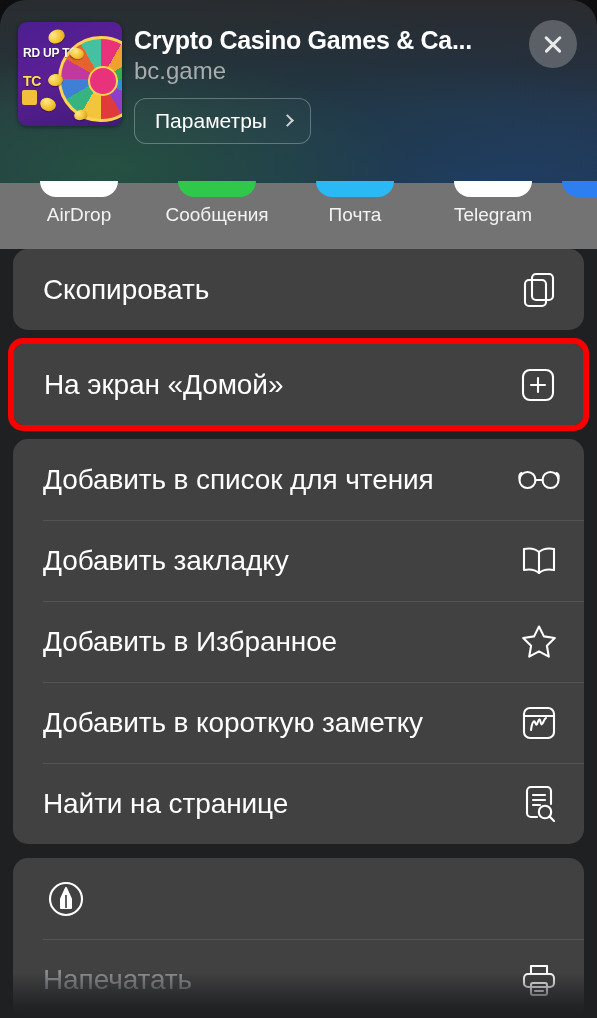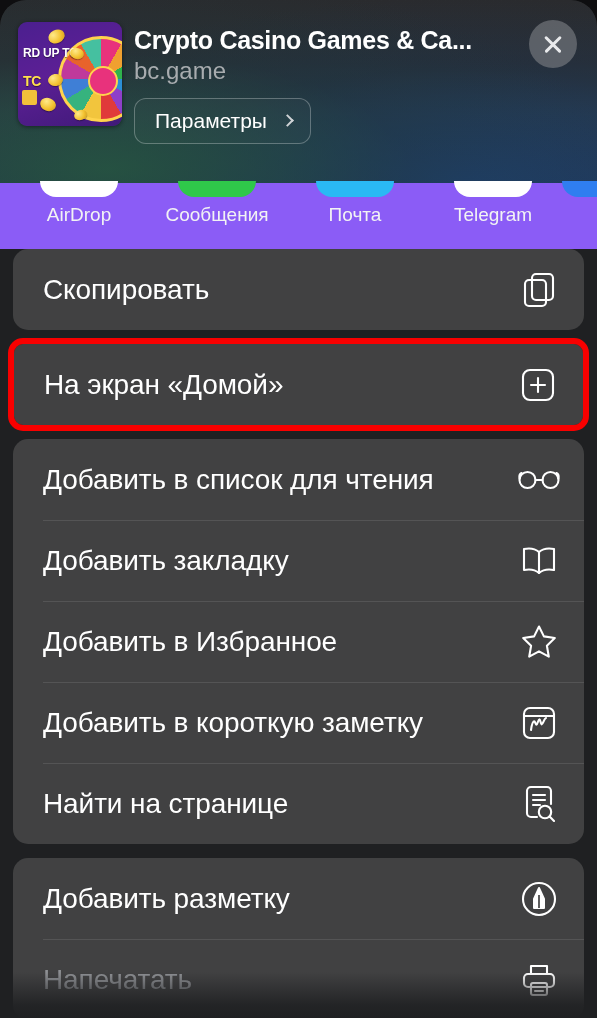--- a/index.html
+++ b/index.html
@@ -185,21 +185,21 @@
     background: #e9eaec;
     border-radius: 2px;
   }
   .close-btn::before { transform: rotate(45deg); }
   .close-btn::after  { transform: rotate(-45deg); }
 
   
   .share-row {
     position: relative;
     height: 66px;
-    background: #8b5cf6;
+    background: #737373;
     display: flex;
     padding: 0 10px;
     justify-content: space-between;
   }
   .share-item {
     flex: 0 0 auto;
     width: 138px;
     position: relative;
     display: flex;
     flex-direction: column;
@@ -411,21 +411,20 @@
               <path d="M4 6v22a4 4 0 004 4h6" fill="none" stroke="#ffffff" stroke-width="2.1" stroke-linecap="round" stroke-linejoin="round"></path>
               <path d="M10 10h12M10 15h12M10 20h7" fill="none" stroke="#ffffff" stroke-width="2.1" stroke-linecap="round" stroke-linejoin="round"></path>
               <circle cx="22" cy="27" r="6.2" fill="none" stroke="#ffffff" stroke-width="2.1" stroke-linecap="round" stroke-linejoin="round"></circle>
               <path d="M26.6 31.6L31 36" fill="none" stroke="#ffffff" stroke-width="2.1" stroke-linecap="round" stroke-linejoin="round"></path>
             </svg>
           </div>
         </div>
       </div>
       <div class="card">
         <div class="row">
-          <div class="row-label">Добавить разметку</div>
           <div class="row-icon">
             <svg width="36" height="36" viewBox="0 0 36 36">
               <circle cx="18" cy="18" r="16" fill="none" stroke="#ffffff" stroke-width="2.1" stroke-linecap="round" stroke-linejoin="round"></circle>
               <path d="M18 7l5 11v9h-10v-9z" fill="#ffffff" stroke="#ffffff" stroke-width="2" stroke-linejoin="round"></path>
               <path d="M18 14v13" stroke="#414142" stroke-width="1.7"></path>
             </svg>
           </div>
         </div>
         <div class="row dim">
           <div class="row-label">Напечатать</div>

